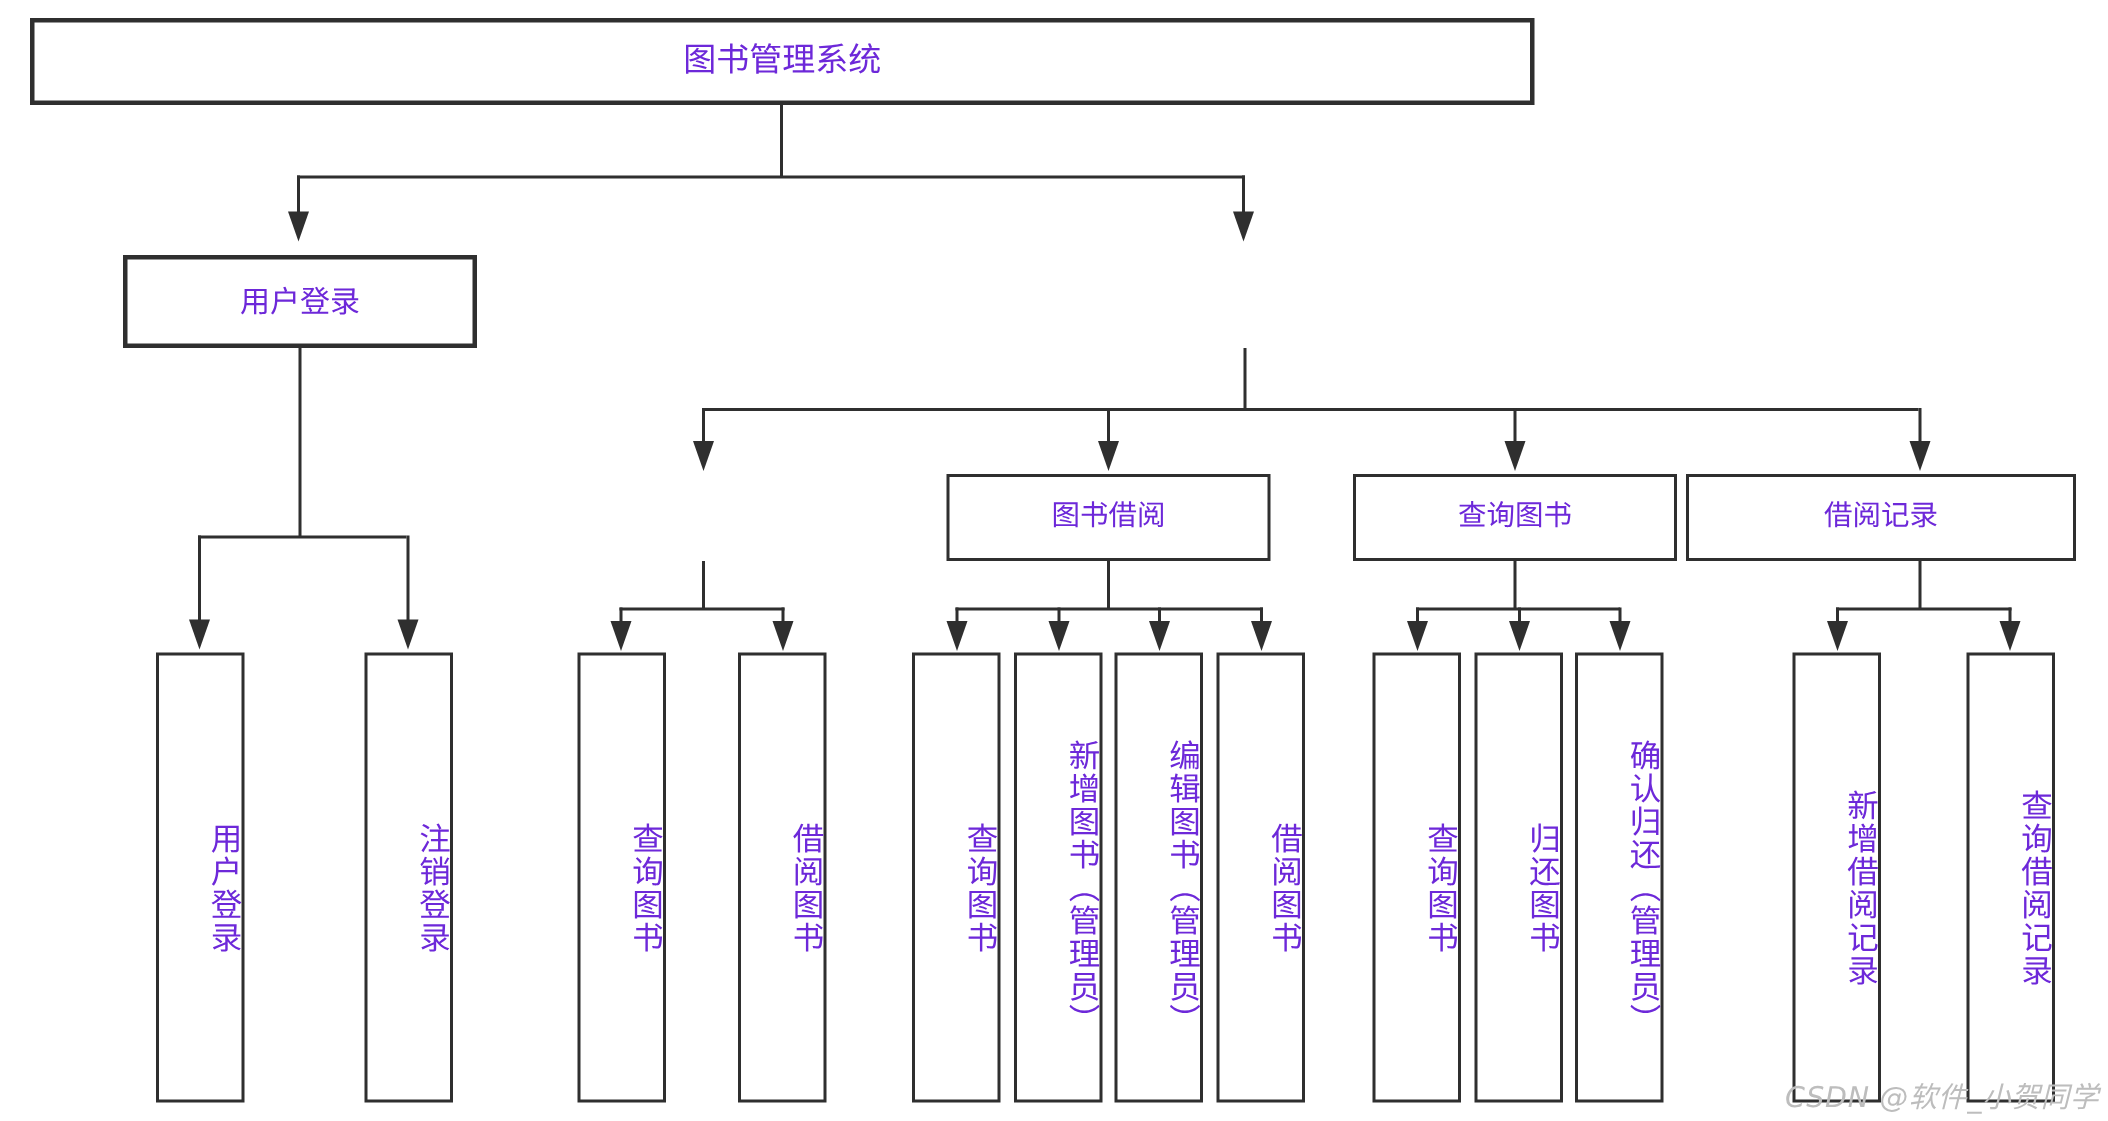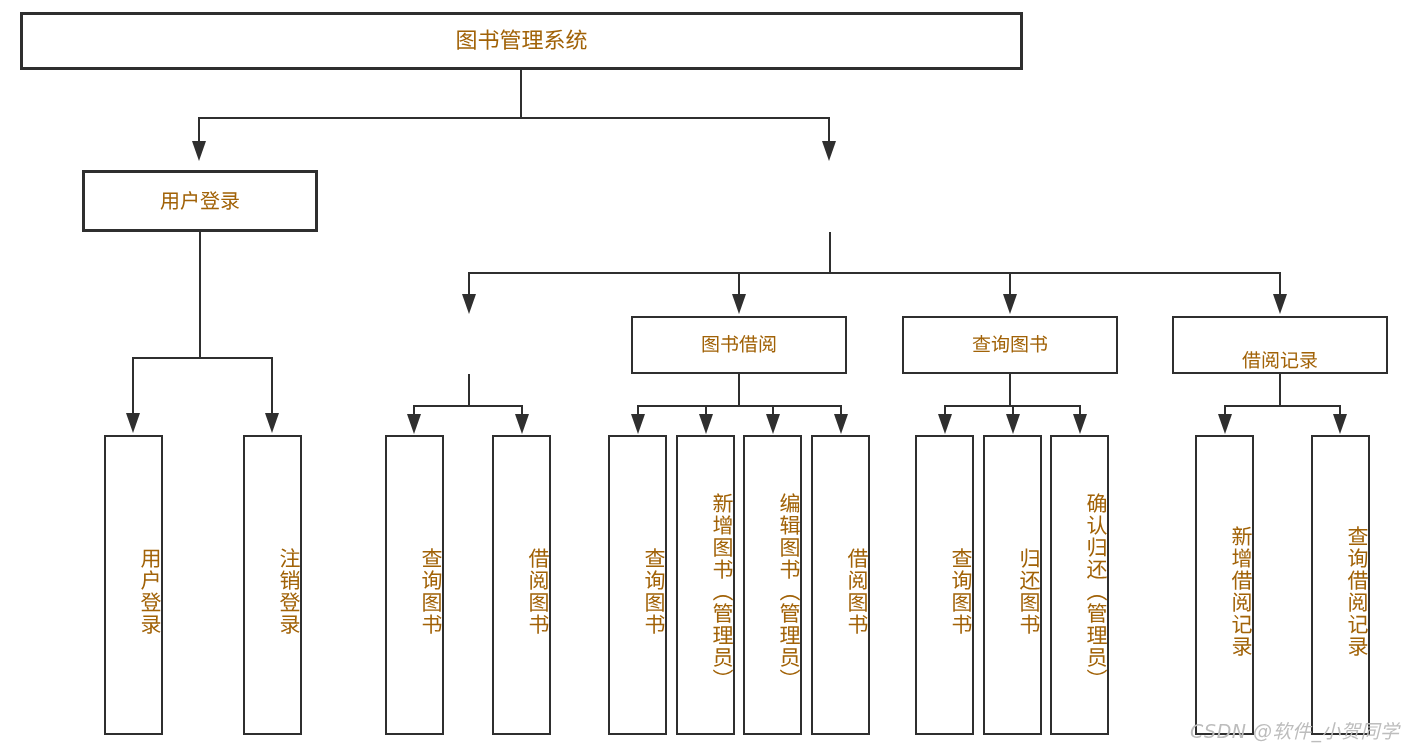--- a/index.html
+++ b/index.html
@@ -17,21 +17,21 @@
   }
   
   .node{
     position:absolute;
     box-sizing:border-box;
     background:#ffffff;
     border:2px solid #2f2f2f;
     display:flex;
     align-items:center;
     justify-content:center;
-    color:#a16207;
+    color:#6d28d9;
     line-height:1.15;
   }
   .node.root{
     border-width:3px;
     font-size:22px;
   }
   .node.lvl2{
     border-width:3px;
     font-size:20px;
   }
@@ -119,21 +119,21 @@
   <div class="arrow" style="left:1003px;top:294px;"></div>
   <div class="conn v" style="left:1279px;top:272px;width:2px;height:24px;"></div>
   <div class="arrow" style="left:1273px;top:294px;"></div>
 
   <div class="node lvl3" style="left:631px;top:316px;width:216px;height:58px;">
     <span class="label">图书借阅</span>
   </div>
   <div class="node lvl3" style="left:902px;top:316px;width:216px;height:58px;">
     <span class="label">查询图书</span>
   </div>
-  <div class="node lvl3" style="left:1172px;top:316px;width:216px;height:58px;align-items:flex-end;">
+  <div class="node lvl3" style="left:1124px;top:316px;width:260px;height:58px;">
     <span class="label">借阅记录</span>
   </div>
 
   <div class="conn v" style="left:468px;top:374px;width:2px;height:32px;"></div>
   <div class="conn h" style="left:413px;top:405px;width:110px;height:2px;"></div>
   <div class="conn v" style="left:413px;top:405px;width:2px;height:12px;"></div>
   <div class="arrow" style="left:407px;top:414px;"></div>
   <div class="conn v" style="left:521px;top:405px;width:2px;height:12px;"></div>
   <div class="arrow" style="left:515px;top:414px;"></div>
 

